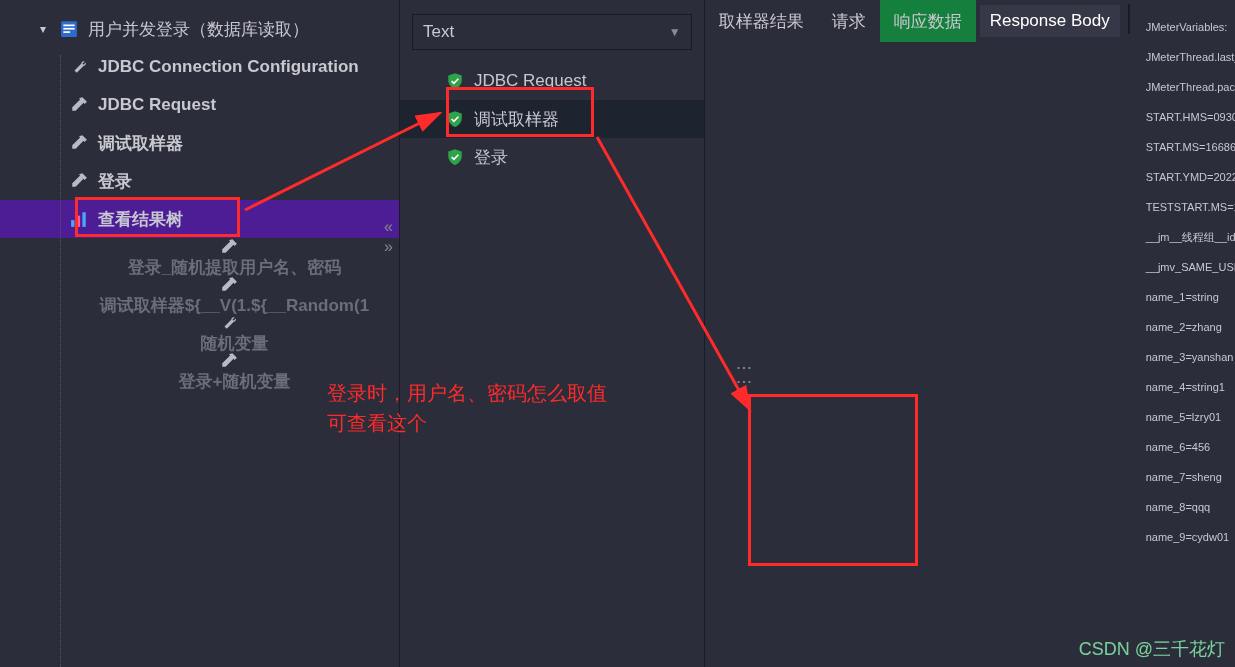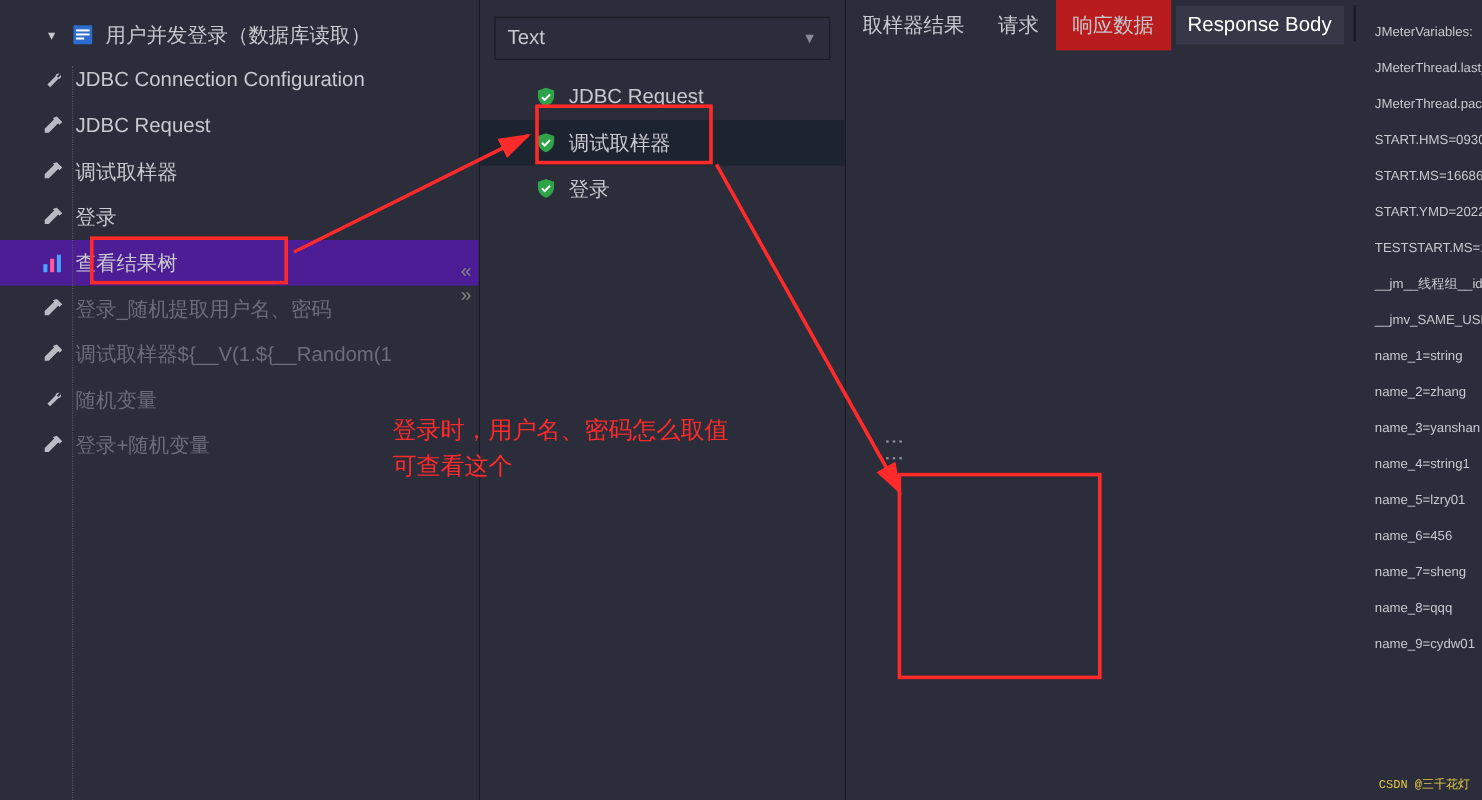--- a/index.html
+++ b/index.html
@@ -10,52 +10,52 @@
   color: #c8c8d0;
   font-size: 17px;
   overflow: hidden;
   position: relative;
 }
 .main-layout { display: flex; width: 100%; height: 100%; }
 
 
 .left-panel { width: 420px; height: 100%; border-right: 1px solid #1a1b24; padding-top: 10px; overflow: hidden; }
 .tree-item { display: flex; align-items: center; height: 38px; padding-left: 40px; white-space: nowrap; cursor: pointer; }
-.tree-item.child { padding-left: 35px; }
+.tree-item.child { padding-left: 70px; font-weight: bold; }
 .tree-item.selected { background: #4c1d95; }
-.tree-item.disabled { color: #6b6d7a; }
+.tree-item.disabled { color: #6b6d7a; flex-direction: column; }
 .tree-arrow { width: 14px; display: inline-block; color: #c8c8d0; margin-right: 6px; font-size: 12px; }
 .tree-icon { width: 18px; height: 18px; margin-right: 10px; display: inline-flex; align-items: center; justify-content: center; }
 .tree-guide { position: absolute; left: 60px; top: 55px; bottom: 0; width: 1px; border-left: 1px dotted #555; }
 
 
 .middle-panel { width: 320px; height: 100%; border-right: 1px solid #1a1b24; display: flex; flex-direction: column; }
 .dropdown { margin: 14px 12px 8px 12px; height: 36px; background: #2b2d3a; border: 1px solid #1a1b24; display: flex; align-items: center; padding: 0 10px; justify-content: space-between; cursor: pointer; }
 .dropdown-arrow { font-size: 12px; color: #8a8b94; }
 .result-list { flex: 1; padding-top: 4px; }
 .result-item { display: flex; align-items: center; height: 38px; padding-left: 46px; cursor: pointer; }
 .result-item.selected { background: #1e2330; }
 .shield-icon { width: 18px; height: 18px; margin-right: 10px; display: inline-flex; }
 
 
 .right-panel { flex: 1; height: 100%; display: flex; flex-direction: row; }
 .tabs { display: flex; height: 42px; align-items: stretch; }
 .tab { padding: 8px 14px; cursor: pointer; color: #c8c8d0; display: flex; align-items: center; }
-.tab.active { background: #b91c1c; }
+.tab.active { background: #15803d; }
 .subtabs { display: flex; height: 42px; align-items: center; padding-left: 4px; }
 .subtab { padding: 6px 10px; cursor: pointer; color: #ffffff; }
 .subtab.active { background: #363847; }
 .input-line { margin: 4px 8px; height: 30px; background: #2b2d3a; border: 1px solid #1a1b24; }
 .response-text { flex: 1; padding: 12px 8px; font-size: 11px; line-height: 30px; white-space: pre; overflow: hidden; font-family: "Microsoft YaHei", "Segoe UI", sans-serif; }
 
 
 .hl-box { position: absolute; border: 3px solid #ff2a2a; pointer-events: none; }
-.annotation-red { position: absolute; color: #ff2a2a; font-size: 20px; line-height: 30px; pointer-events: none; }
+.annotation-red { position: absolute; color: #ff2a2a; font-size: 20px; line-height: 30px; pointer-events: none; margin-top: 34px; }
 .arrow-svg { position: absolute; pointer-events: none; }
-.watermark { position: absolute; right: 10px; bottom: 6px; color: #fde047; font-size: 10px; opacity: 0.85; font-family: Liberation Mono, monospace; }
+.watermark { position: absolute; right: 10px; bottom: 6px; color: #86efac; font-size: 18px; opacity: 0.85; }
 .dot-menu { position: absolute; left: 735px; top: 360px; color: #9a9ba4; font-size: 16px; letter-spacing: -2px; writing-mode: vertical-rl; }
 .toolbar-arrows { position: absolute; right: 6px; top: 218px; color: #888; font-size: 16px; display: flex; flex-direction: column; gap: 2px; }
 </style>
 </head>
 <body>
 
 <div class="main-layout">
 
   <div class="left-panel" style="position:relative;">
     <div class="tree-guide"></div>

